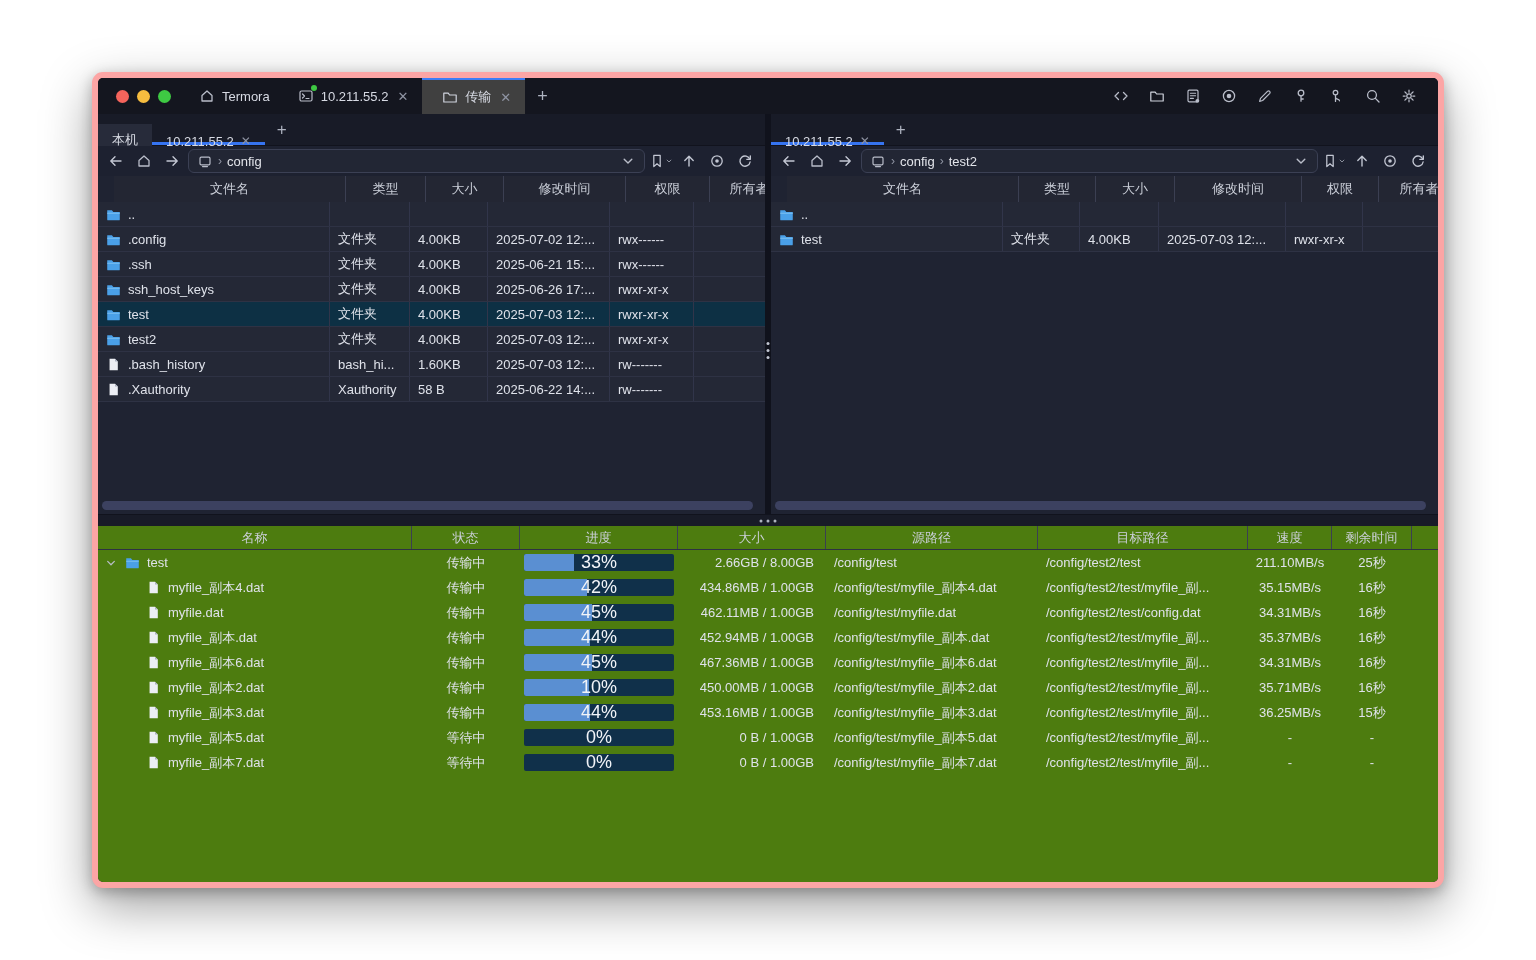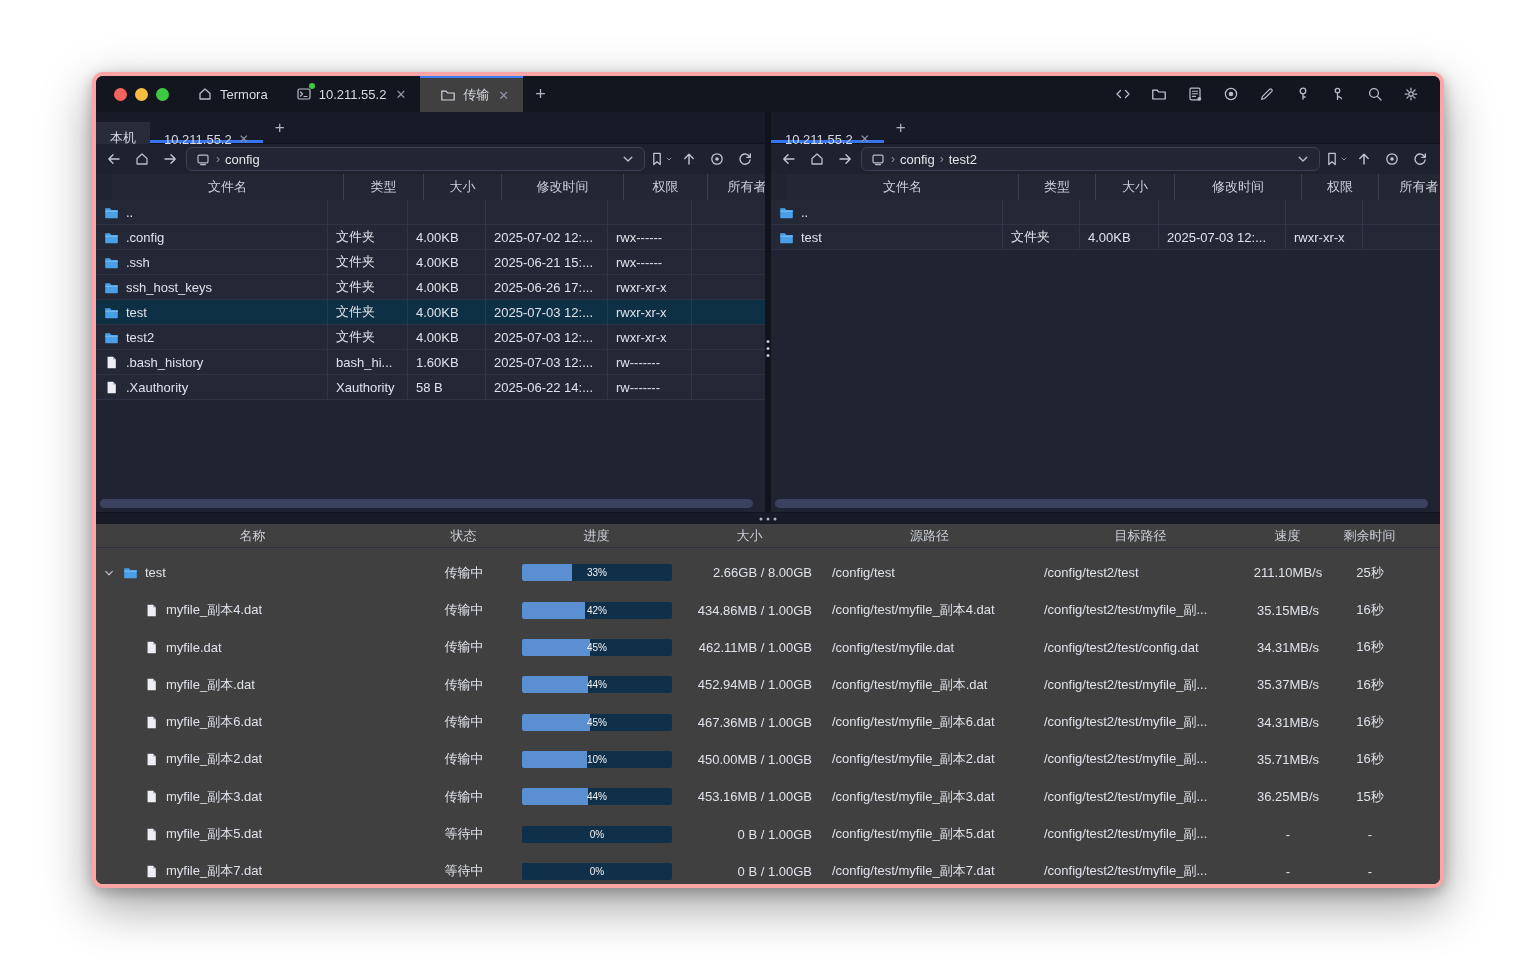--- a/index.html
+++ b/index.html
@@ -1,21 +1,21 @@
 <!DOCTYPE html>
 <html><head>
 <meta charset="utf-8">
 <style>
   * { margin:0; padding:0; box-sizing:border-box; }
   html,body { width:1536px; height:960px; background:#ffffff; font-family:"Liberation Sans","DejaVu Sans",sans-serif; }
   .window {
     position:absolute; left:92px; top:72px; width:1352px; height:816px;
     background:#1d2130; border-radius:11px; overflow:hidden;
     box-shadow:0 18px 50px rgba(0,0,0,.38), 0 4px 14px rgba(0,0,0,.25);
-    border:4px solid #fca5a5; display:flex; flex-direction:column;
+    border:6px solid #fca5a5; display:flex; flex-direction:column;
     color:#dfe2ea; font-size:13px;
   }
   
   .titlebar { height:36px; background:#14161f; display:flex; align-items:stretch; flex:0 0 auto; }
   .traffic { display:flex; align-items:center; gap:8px; padding:0 14px 0 18px; }
   .dot { width:13px; height:13px; border-radius:50%; }
   .dot.r { background:#f5645c; } .dot.y { background:#f7bd3f; } .dot.g { background:#3ec943; }
   .ttab { display:flex; align-items:center; gap:7px; padding:0 14px; color:#d7dae3; cursor:default; }
   .ttab .x { color:#8f94a3; font-size:13px; margin-left:2px; }
   .ttab.active { background:#404040; border-top:2px solid #3d7df5;padding-left:20px; }
@@ -55,33 +55,33 @@
   .frow > div { height:100%; display:flex; align-items:center; padding:0 8px; border-right:1px solid #31354a; overflow:hidden; white-space:nowrap; }
   .frow > div:last-child { border-right:none; }
   .frow.sel { background:#0d3044; }
   .cname { gap:7px; }
   .hsbar { position:absolute; left:4px; right:12px; bottom:4px; height:9px; border-radius:5px; background:#3c4160; }
   
   .hsplit { height:12px; background:#181b27; position:relative; flex:0 0 auto; border-top:1px solid #11131d; }
   .hgrip { position:absolute; top:50%; left:50%; transform:translate(-50%,-50%); display:flex; gap:4px; }
   .hgrip i { width:3px; height:3px; border-radius:50%; background:#aeb3c0; display:block; }
   
-  .transfer { flex:1 1 auto; background:#404040; display:flex; flex-direction:column; overflow:hidden;justify-content:space-between; }
+  .transfer { flex:1 1 auto; background:#4d7c0f; display:flex; flex-direction:column; overflow:hidden; }
   .thead, .trow { display:grid; grid-template-columns:314px 108px 158px 148px 212px 210px 84px 80px 38px; align-items:center; }
   .thead { height:24px; color:#ccd0da; border-bottom:1px solid #2e3242; flex:0 0 auto; }
   .thead > div { text-align:center; border-right:1px solid #3b3f52; height:100%; display:flex; align-items:center; justify-content:center; }
   .thead > div:last-child { border-right:none; }
   .trow { height:25px; }
   .t-name { display:flex; align-items:center; gap:7px; padding-left:6px; overflow:hidden; white-space:nowrap; }
   .t-name.lvl1 { padding-left:48px; }
   .t-status { text-align:center; }
   .t-prog { display:flex; justify-content:center; }
   .pbar { position:relative; width:150px; height:17px; background:#10304a; border-radius:2px; overflow:hidden; }
   .pfill { position:absolute; left:0; top:0; bottom:0; background:#5a8fd2; }
-  .plabel { position:absolute; inset:0; display:flex; align-items:center; justify-content:center; color:#f2f4f8; font-size:10px; }
+  .plabel { position:absolute; inset:0; display:flex; align-items:center; justify-content:center; color:#f2f4f8; font-size:18px; }
   .t-size { text-align:right; padding-right:12px; white-space:nowrap; }
   .t-src, .t-dst { padding-left:8px; overflow:hidden; white-space:nowrap; text-overflow:ellipsis; }
   .t-speed, .t-rem { text-align:center; white-space:nowrap; }
   .chev8 { flex:0 0 auto; }
 </style>
 </head>
 <body>
 
 <svg width="0" height="0" style="position:absolute">
   <defs>

